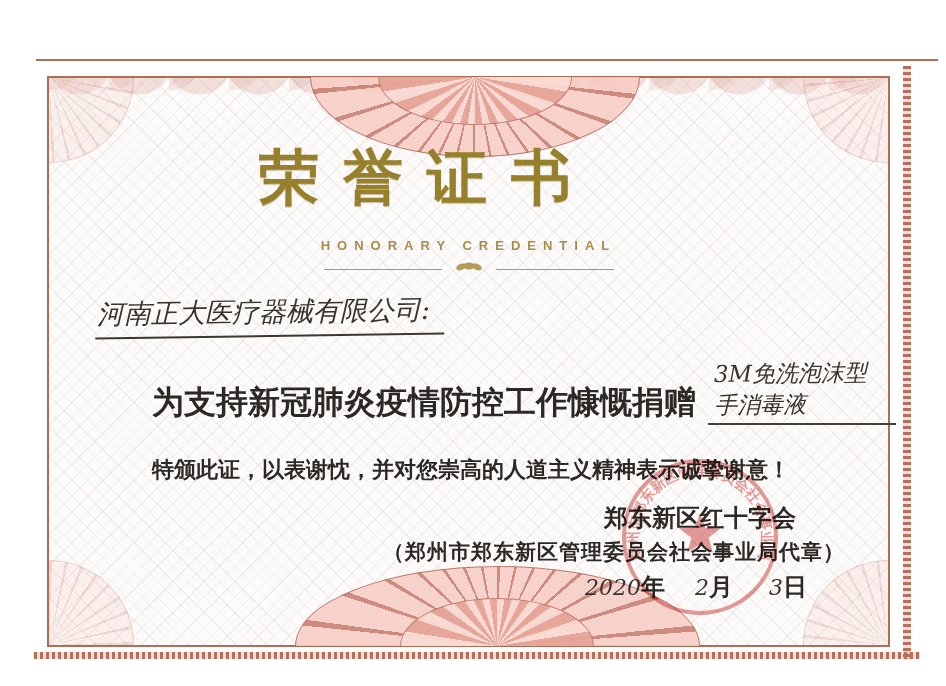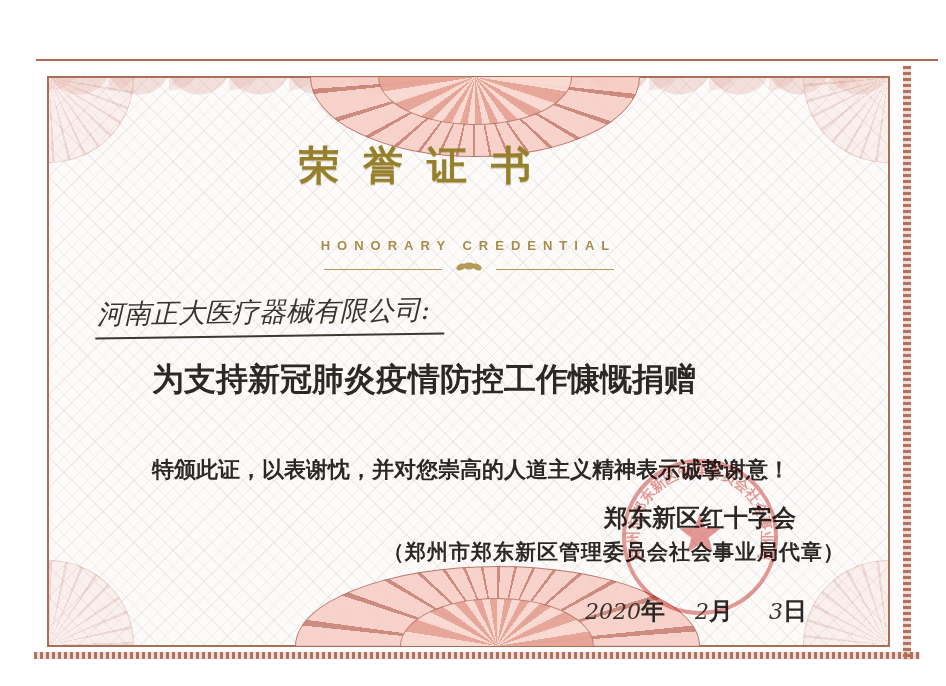--- a/index.html
+++ b/index.html
@@ -47,21 +47,21 @@
   .corner::before{content:"";position:absolute;width:170px;height:170px;border-radius:50%;box-sizing:border-box;
     background:repeating-conic-gradient(from 0deg,rgba(200,130,115,0.5) 0 2deg,rgba(243,205,198,0.45) 2deg 11deg);
     border:1px solid rgba(190,115,100,0.5);}
   .corner.tl{left:49px;top:78px;}  .corner.tl::before{left:-85px;top:-85px;}
   .corner.tr{left:803px;top:78px;} .corner.tr::before{left:0;top:-85px;}
   .corner.bl{left:49px;top:560px;} .corner.bl::before{left:-85px;top:0;}
   .corner.br{left:803px;top:560px;}.corner.br::before{left:0;top:0;}
 
   
   .title{position:absolute;left:47px;top:138px;width:736px;text-align:center;
-    font-size:40px;font-weight:900;letter-spacing:24px;padding-left:24px;box-sizing:border-box;
+    font-size:60px;font-weight:900;letter-spacing:24px;padding-left:24px;box-sizing:border-box;
     color:#97802c;text-shadow:0 1px 1px rgba(118,94,24,0.4);}
   .subtitle{position:absolute;left:47px;top:238px;width:843px;text-align:center;
     font-size:13px;font-weight:700;letter-spacing:7px;color:#a68d4b;
     font-family:"Liberation Sans","DejaVu Sans",sans-serif;}
   .divider{position:absolute;left:47px;top:260px;width:843px;display:flex;
     justify-content:center;align-items:center;gap:9px;}
   .divider .rule{width:118px;height:1px;background:#b49a55;}
 
   
   .printed{color:#2c2825;font-weight:700;}
@@ -74,21 +74,21 @@
   .fill-line{flex:1;border-bottom:2px solid #45403a;margin-left:12px;padding:0 6px 3px;}
   .fill-line .hand{font-size:23px;display:inline-block;transform:rotate(-0.6deg);}
   .line-detail{position:absolute;left:93px;top:404px;width:797px;
     border-bottom:2px solid #45403a;padding-bottom:7px;box-sizing:border-box;}
   .line-detail .hand{font-size:22px;display:inline-block;transform:rotate(-0.5deg);}
   .line-closing{position:absolute;left:152px;top:455px;font-size:22px;}
 
   .issuer{position:absolute;left:560px;top:502px;width:280px;text-align:center;font-size:24px;}
   .issuer-note{position:absolute;left:383px;top:538px;font-size:21px;letter-spacing:1px;}
 
-  .date-line{position:absolute;left:585px;top:595px;display:flex;align-items:baseline;text-align:right;}
+  .date-line{position:absolute;left:585px;top:571px;display:flex;align-items:baseline;text-align:right;}
   .date-line .printed{font-size:24px;}
   .date-line .hand{font-size:22px;}
   .gap-m{margin-left:30px;} .gap-d{margin-left:36px;}
 
   
   .seal{position:absolute;left:618px;top:455px;width:164px;height:164px;
     opacity:0.55;mix-blend-mode:multiply;pointer-events:none;z-index:5;}
 </style>
 </head>
 <body>
@@ -121,20 +121,23 @@
         </g>
       </svg>
     </span>
     <span class="rule"></span>
   </div>
 
   <div class="recipient hand">河南正大医疗器械有限公司:</div>
 
   <div class="line-intro">
     <span class="printed">为支持新冠肺炎疫情防控工作慷慨捐赠</span>
+    <span class="fill-line">
+      <span class="hand">3M免洗泡沫型手消毒液</span>
+    </span>
   </div>
 
 
   <div class="line-closing printed">特颁此证，以表谢忱，并对您崇高的人道主义精神表示诚挚谢意！</div>
 
   <div class="issuer printed">郑东新区红十字会</div>
   <div class="issuer-note printed">（郑州市郑东新区管理委员会社会事业局代章）</div>
 
   <div class="date-line">
     <span class="hand">2020</span>

